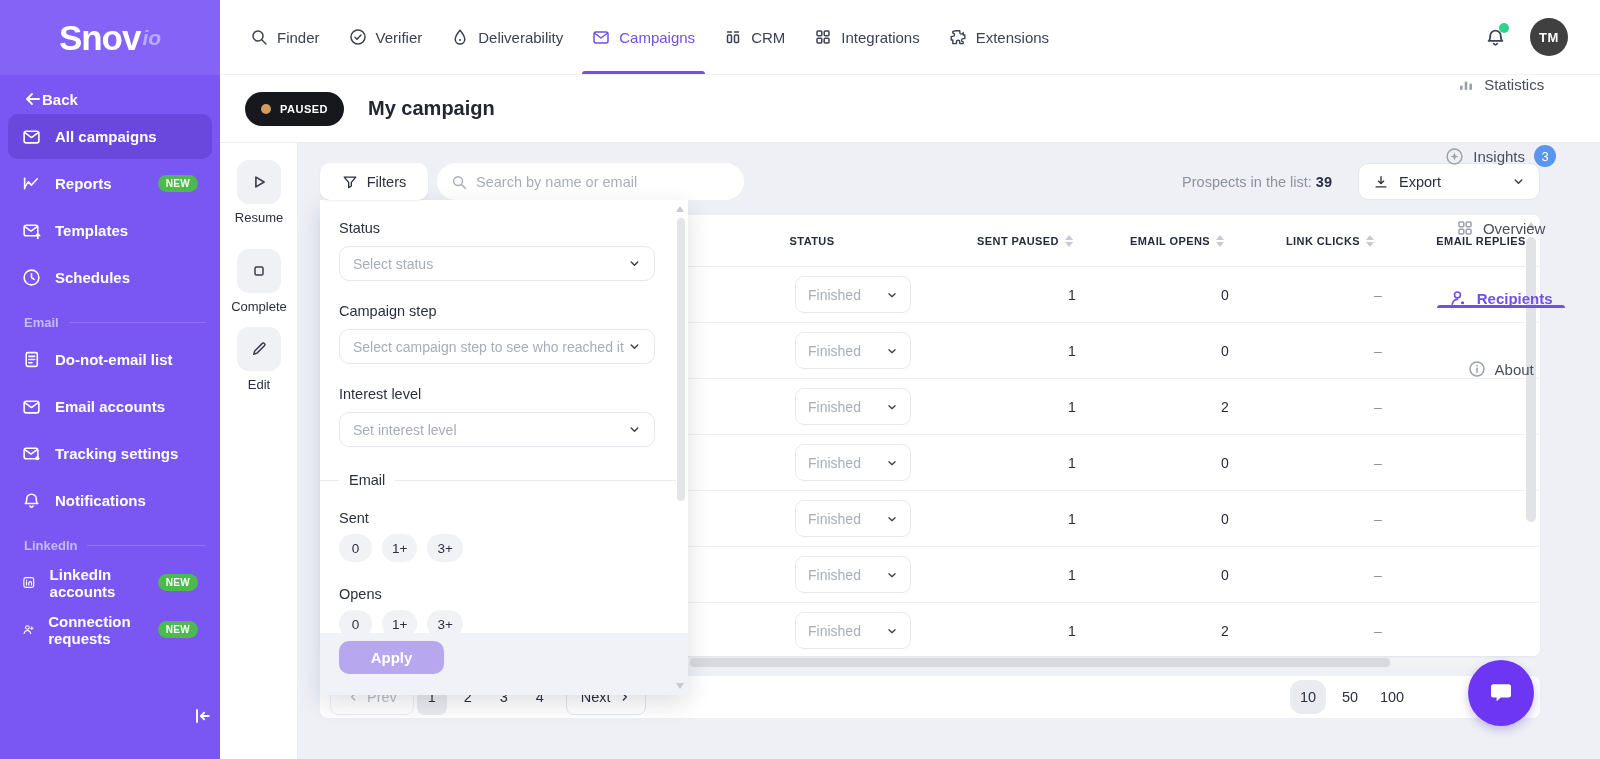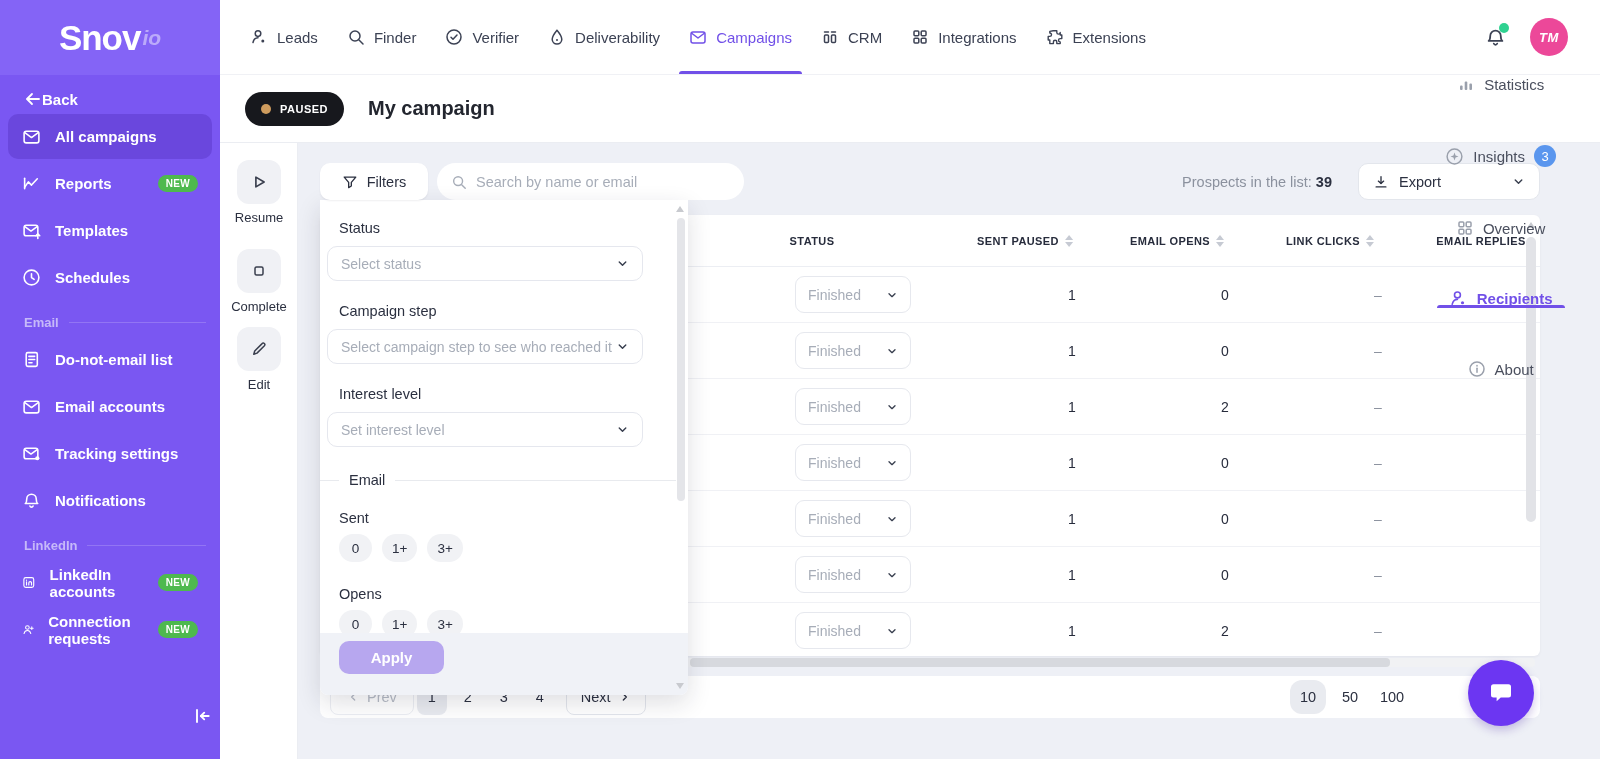--- a/index.html
+++ b/index.html
@@ -30,21 +30,21 @@
   
   #topnav { position:absolute; left:220px; top:0; right:0; height:75px; background:#fff; display:flex; align-items:center; padding-left:30px; gap:29px; border-bottom:1px solid #f0f1f5; z-index:10; }
   .nav-item { display:flex; align-items:center; gap:9px; font-size:15px; color:#3c4254; height:100%; position:relative; cursor:pointer; white-space:nowrap; }
   .nav-item .nico { color:#3c4254; }
   .nav-item.active { color:#7150e8;text-align:center; }
   .nav-item.active .nico { color:#7150e8; }
   .nav-item.active::after { content:""; position:absolute; left:-10px; right:-10px; bottom:0; height:3px; background:#7150e8; border-radius:3px 3px 0 0; }
   .nav-right { margin-left:auto; display:flex; align-items:center; gap:24px; padding-right:32px; height:100%; }
   .bell-wrap { position:relative; cursor:pointer; color:#3c4254; }
   .bell-dot { position:absolute; right:-3px; top:-4px; width:10px; height:10px; border-radius:50%; background:#2fd291; }
-  .avatar { width:38px; height:38px; border-radius:50%; background:#ec4899; color:#fff; font-size:13px; font-weight:bold; display:flex; align-items:center; justify-content:center; letter-spacing:.5px; cursor:pointer;font-style:italic; }
+  .avatar { width:38px; height:38px; border-radius:50%; background:#404040; color:#fff; font-size:13px; font-weight:bold; display:flex; align-items:center; justify-content:center; letter-spacing:.5px; cursor:pointer; }
 
   
   #campheader { position:absolute; left:220px; top:75px; right:0; height:68px; background:#fff; border-bottom:1px solid #ebedf2; display:flex; align-items:center; z-index:9; }
   .paused-pill { margin-left:25px; height:34px; background:#17181d; border-radius:17px; display:flex; align-items:center; gap:9px; padding:0 16px; cursor:pointer; }
   .paused-dot { width:10px; height:10px; border-radius:50%; background:#cf9c5e; }
   .paused-txt { color:#fff; font-size:11px; font-weight:bold; letter-spacing:.5px; }
   .camp-title { margin-left:24px; font-size:20px; font-weight:600; color:#23262f; }
   .tabs { margin-left:auto; display:flex; align-items:center; gap:52px; padding-right:44px; height:100%;flex-direction:column; }
   .tab { display:flex; align-items:center; gap:9px; font-size:15px; color:#4a4f5e; height:100%; position:relative; cursor:pointer; white-space:nowrap; }
   .tab .tico { color:#9aa0ac; }
@@ -93,21 +93,21 @@
   .pg-num { min-width:30px; height:36px; display:flex; align-items:center; justify-content:center; font-size:14.5px; color:#2b3040; border-radius:8px; margin:0 3px; cursor:pointer; }
   .pg-num.active { background:#e9ebf0; }
   .pg-next { display:flex; align-items:center; gap:8px; border:1px solid #e3e6ec; border-radius:8px; height:36px; padding:0 14px; color:#2b3040; font-size:14.5px; margin-left:8px; cursor:pointer; background:#fff; }
   .pg-sizes { margin-left:auto; display:flex; align-items:center; gap:6px; padding-right:120px; }
   .pg-size { min-width:36px; height:34px; display:flex; align-items:center; justify-content:center; font-size:14.5px; color:#2b3040; border-radius:12px; cursor:pointer; }
   .pg-size.active { background:#e9ebf0; }
 
   
   #filterPanel { position:absolute; left:320px; top:200px; width:368px; height:495px; background:#fff; border-radius:0 0 8px 8px; box-shadow:0 8px 24px rgba(25,30,50,.14); z-index:20; }
   .fp-label { position:absolute; left:19px; font-size:14.5px; color:#2b3040; }
-  .fp-select { position:absolute; left:7px; width:316px; height:35px; border:1px solid #e5e7ee; border-radius:10px; background:#fff; display:flex; align-items:center; padding:0 13px; font-size:14px; color:#a7adb8; cursor:pointer; white-space:nowrap; overflow:hidden; }
+  .fp-select { position:absolute; left:19px; width:316px; height:35px; border:1px solid #e5e7ee; border-radius:10px; background:#fff; display:flex; align-items:center; padding:0 13px; font-size:14px; color:#a7adb8; cursor:pointer; white-space:nowrap; overflow:hidden; }
   .fp-select .chev { margin-left:auto; color:#3a4050; flex:none; }
   .fp-divider { position:absolute; left:0; right:12px; display:flex; align-items:center; gap:10px; font-size:14.5px; color:#2b3040; }
   .fp-divider::before { content:""; width:19px; height:1px; background:#e8eaee; }
   .fp-divider::after { content:""; flex:1; height:1px; background:#e8eaee; }
   .chip-row { position:absolute; left:19px; display:flex; gap:10px; }
   .chip { min-width:33px; height:28px; padding:0 10px; background:#f1f2f5; border-radius:14px; display:flex; align-items:center; justify-content:center; font-size:13.5px; color:#2b3040; cursor:pointer; }
   .fp-footer { position:absolute; left:0; right:0; bottom:0; height:62px; background:#f0f2f7; border-radius:0 0 8px 8px; }
   .apply-btn { position:absolute; left:19px; top:8px; width:105px; height:33px; background:#b7a7ef; border:none; border-radius:10px; color:#fff; font-size:15px; font-weight:bold; font-family:"Liberation Sans",sans-serif; cursor:pointer; }
   .fp-scroll-thumb { position:absolute; right:3px; top:18px; width:8px; height:283px; background:#e4e5e9; border-radius:4px; cursor:pointer; }
   .fp-scroll-up { position:absolute; right:4px; top:6px; width:0; height:0; border-left:4px solid transparent; border-right:4px solid transparent; border-bottom:6px solid #c8cacf; }
@@ -225,28 +225,20 @@
         <path d="M4.5 3.5v11"></path>
         <path d="M15 9H8"></path>
         <path d="M11 6l-3 3 3 3"></path>
       </svg>
   </div>
 </aside>
 
 <nav id="topnav">
   <div class="nav-item">
     <svg class="ic nico" width="18" height="18" viewBox="0 0 18 18" fill="none" stroke="currentColor" stroke-width="1.5" stroke-linecap="round" stroke-linejoin="round">
-        <circle cx="8" cy="5.6" r="2.8"></circle>
-        <path d="M3 14.5c.7-3.2 2.8-4.7 5-4.7"></path>
-        <circle cx="12.8" cy="13" r="1.5" fill="currentColor" stroke="none"></circle>
-      </svg>
-    <span>Leads</span>
-  </div>
-  <div class="nav-item">
-    <svg class="ic nico" width="18" height="18" viewBox="0 0 18 18" fill="none" stroke="currentColor" stroke-width="1.5" stroke-linecap="round" stroke-linejoin="round">
         <circle cx="8" cy="8" r="5"></circle>
         <path d="M12 12l4 4"></path>
       </svg>
     <span>Finder</span>
   </div>
   <div class="nav-item">
     <svg class="ic nico" width="18" height="18" viewBox="0 0 18 18" fill="none" stroke="currentColor" stroke-width="1.5" stroke-linecap="round" stroke-linejoin="round">
         <circle cx="9" cy="9" r="7"></circle>
         <path d="M6 9.2l2 2 4-4.2"></path>
       </svg>

